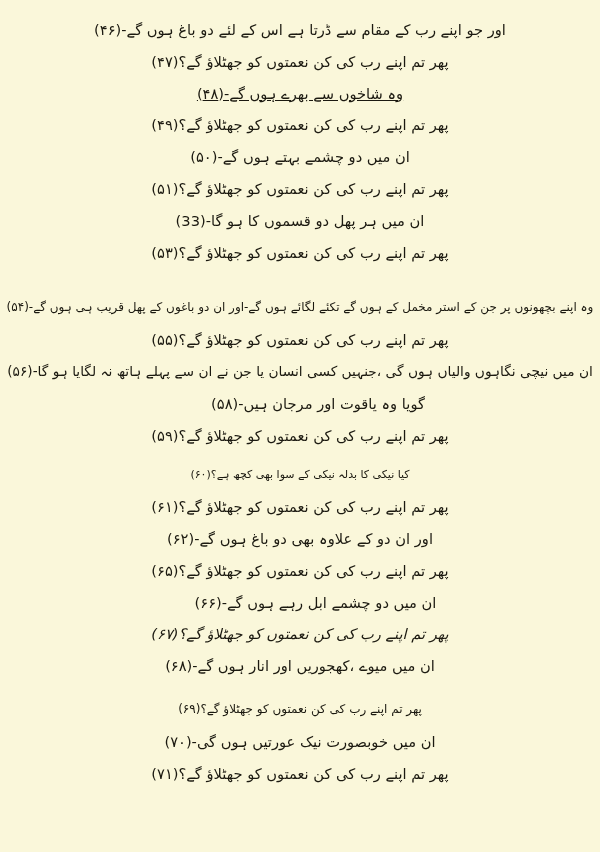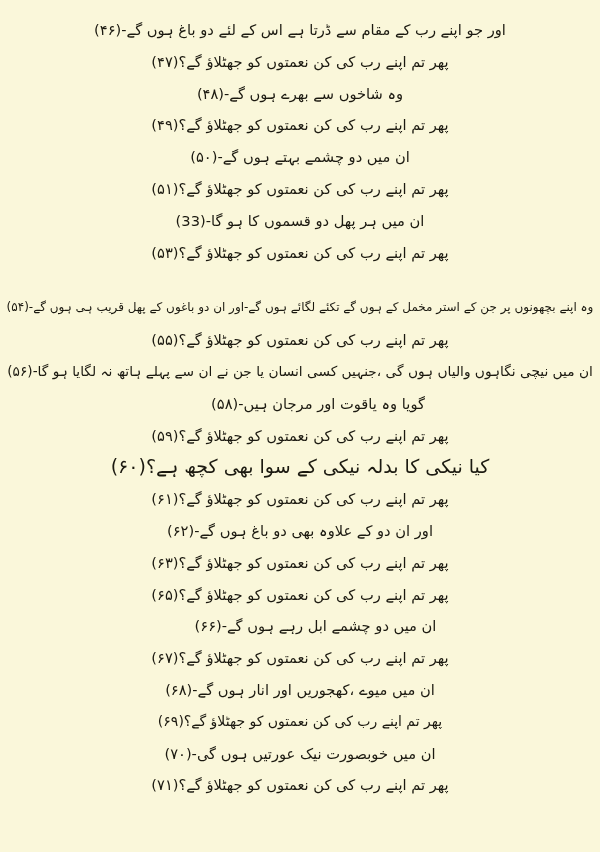--- a/index.html
+++ b/index.html
@@ -35,36 +35,35 @@
     letter-spacing: 0;
   }
 </style>
 </head>
 <body style="background: rgb(250, 247, 218); color: rgb(27, 25, 16);">
 
 <div class="page">
   <div class="verse-list" id="verse-list">
       <p class="verse-line" dir="rtl" style="font-size: 14.65px;">اور جو اپنے رب کے مقام سے ڈرتا ہے اس کے لئے دو باغ ہوں گے-(۴۶)</p>
       <p class="verse-line" dir="rtl" style="font-size: 14.65px;">پھر تم اپنے رب کی کن نعمتوں کو جھٹلاؤ گے؟(۴۷)</p>
-      <p class="verse-line" dir="rtl" style="font-size: 14.65px;">وہ شاخوں سے بھرے ہوں گے-(۴۸)</p>
+      <p class="verse-line" dir="rtl" style="font-size: 14.65px; text-decoration: underline;">وہ شاخوں سے بھرے ہوں گے-(۴۸)</p>
       <p class="verse-line" dir="rtl" style="font-size: 14.65px;">پھر تم اپنے رب کی کن نعمتوں کو جھٹلاؤ گے؟(۴۹)</p>
       <p class="verse-line" dir="rtl" style="font-size: 14.65px;">ان میں دو چشمے بہتے ہوں گے-(۵۰)</p>
       <p class="verse-line" dir="rtl" style="font-size: 14.65px;">پھر تم اپنے رب کی کن نعمتوں کو جھٹلاؤ گے؟(۵۱)</p>
       <p class="verse-line" dir="rtl" style="font-size: 14.65px;">ان میں ہر پھل دو قسموں کا ہو گا-(33)</p>
       <p class="verse-line" dir="rtl" style="font-size: 14.65px;">پھر تم اپنے رب کی کن نعمتوں کو جھٹلاؤ گے؟(۵۳)</p>
       <p class="verse-line" dir="rtl" style="font-size: 12px; margin-top: 24px;">وہ اپنے بچھونوں پر جن کے استر مخمل کے ہوں گے تکئے لگائے ہوں گے-اور ان دو باغوں کے پھل قریب ہی ہوں گے-(۵۴)</p>
       <p class="verse-line" dir="rtl" style="font-size: 14.65px;">پھر تم اپنے رب کی کن نعمتوں کو جھٹلاؤ گے؟(۵۵)</p>
       <p class="verse-line" dir="rtl" style="font-size: 13.73px;">ان میں نیچی نگاہوں والیاں ہوں گی ،جنہیں کسی انسان یا جن نے ان سے پہلے ہاتھ نہ لگایا ہو گا-(۵۶)</p>
       <p class="verse-line" dir="rtl" style="font-size: 14.65px; padding-left: 36px;">گویا وہ یاقوت اور مرجان ہیں-(۵۸)</p>
       <p class="verse-line" dir="rtl" style="font-size: 14.65px;">پھر تم اپنے رب کی کن نعمتوں کو جھٹلاؤ گے؟(۵۹)</p>
-      <p class="verse-line" dir="rtl" style="font-size: 19px;">کیا نیکی کا بدلہ نیکی کے سوا بھی کچھ ہے؟(۶۰)</p>
+      <p class="verse-line" dir="rtl" style="font-size: 11px; margin-top: 8px;">کیا نیکی کا بدلہ نیکی کے سوا بھی کچھ ہے؟(۶۰)</p>
       <p class="verse-line" dir="rtl" style="font-size: 14.65px;">پھر تم اپنے رب کی کن نعمتوں کو جھٹلاؤ گے؟(۶۱)</p>
       <p class="verse-line" dir="rtl" style="font-size: 14.65px;">اور ان دو کے علاوہ بھی دو باغ ہوں گے-(۶۲)</p>
-      <p class="verse-line" dir="rtl" style="font-size: 14.65px;">پھر تم اپنے رب کی کن نعمتوں کو جھٹلاؤ گے؟(۶۳)</p>
       <p class="verse-line" dir="rtl" style="font-size: 14.65px;">پھر تم اپنے رب کی کن نعمتوں کو جھٹلاؤ گے؟(۶۵)</p>
       <p class="verse-line" dir="rtl" style="font-size: 14.65px; padding-left: 31px;">ان میں دو چشمے ابل رہے ہوں گے-(۶۶)</p>
-      <p class="verse-line" dir="rtl" style="font-size: 14.65px;">پھر تم اپنے رب کی کن نعمتوں کو جھٹلاؤ گے؟(۶۷)</p>
+      <p class="verse-line" dir="rtl" style="font-size: 14.65px; font-style: italic;">پھر تم اپنے رب کی کن نعمتوں کو جھٹلاؤ گے؟(۶۷)</p>
       <p class="verse-line" dir="rtl" style="font-size: 14.65px;">ان میں میوے ،کھجوریں اور انار ہوں گے-(۶۸)</p>
-      <p class="verse-line" dir="rtl" style="font-size: 14px;">پھر تم اپنے رب کی کن نعمتوں کو جھٹلاؤ گے؟(۶۹)</p>
+      <p class="verse-line" dir="rtl" style="font-size: 12px; margin-top: 12px;">پھر تم اپنے رب کی کن نعمتوں کو جھٹلاؤ گے؟(۶۹)</p>
       <p class="verse-line" dir="rtl" style="font-size: 14.65px;">ان میں خوبصورت نیک عورتیں ہوں گی-(۷۰)</p>
       <p class="verse-line" dir="rtl" style="font-size: 14.65px;">پھر تم اپنے رب کی کن نعمتوں کو جھٹلاؤ گے؟(۷۱)</p>
     </div>
 </div>
 
 </body></html>

